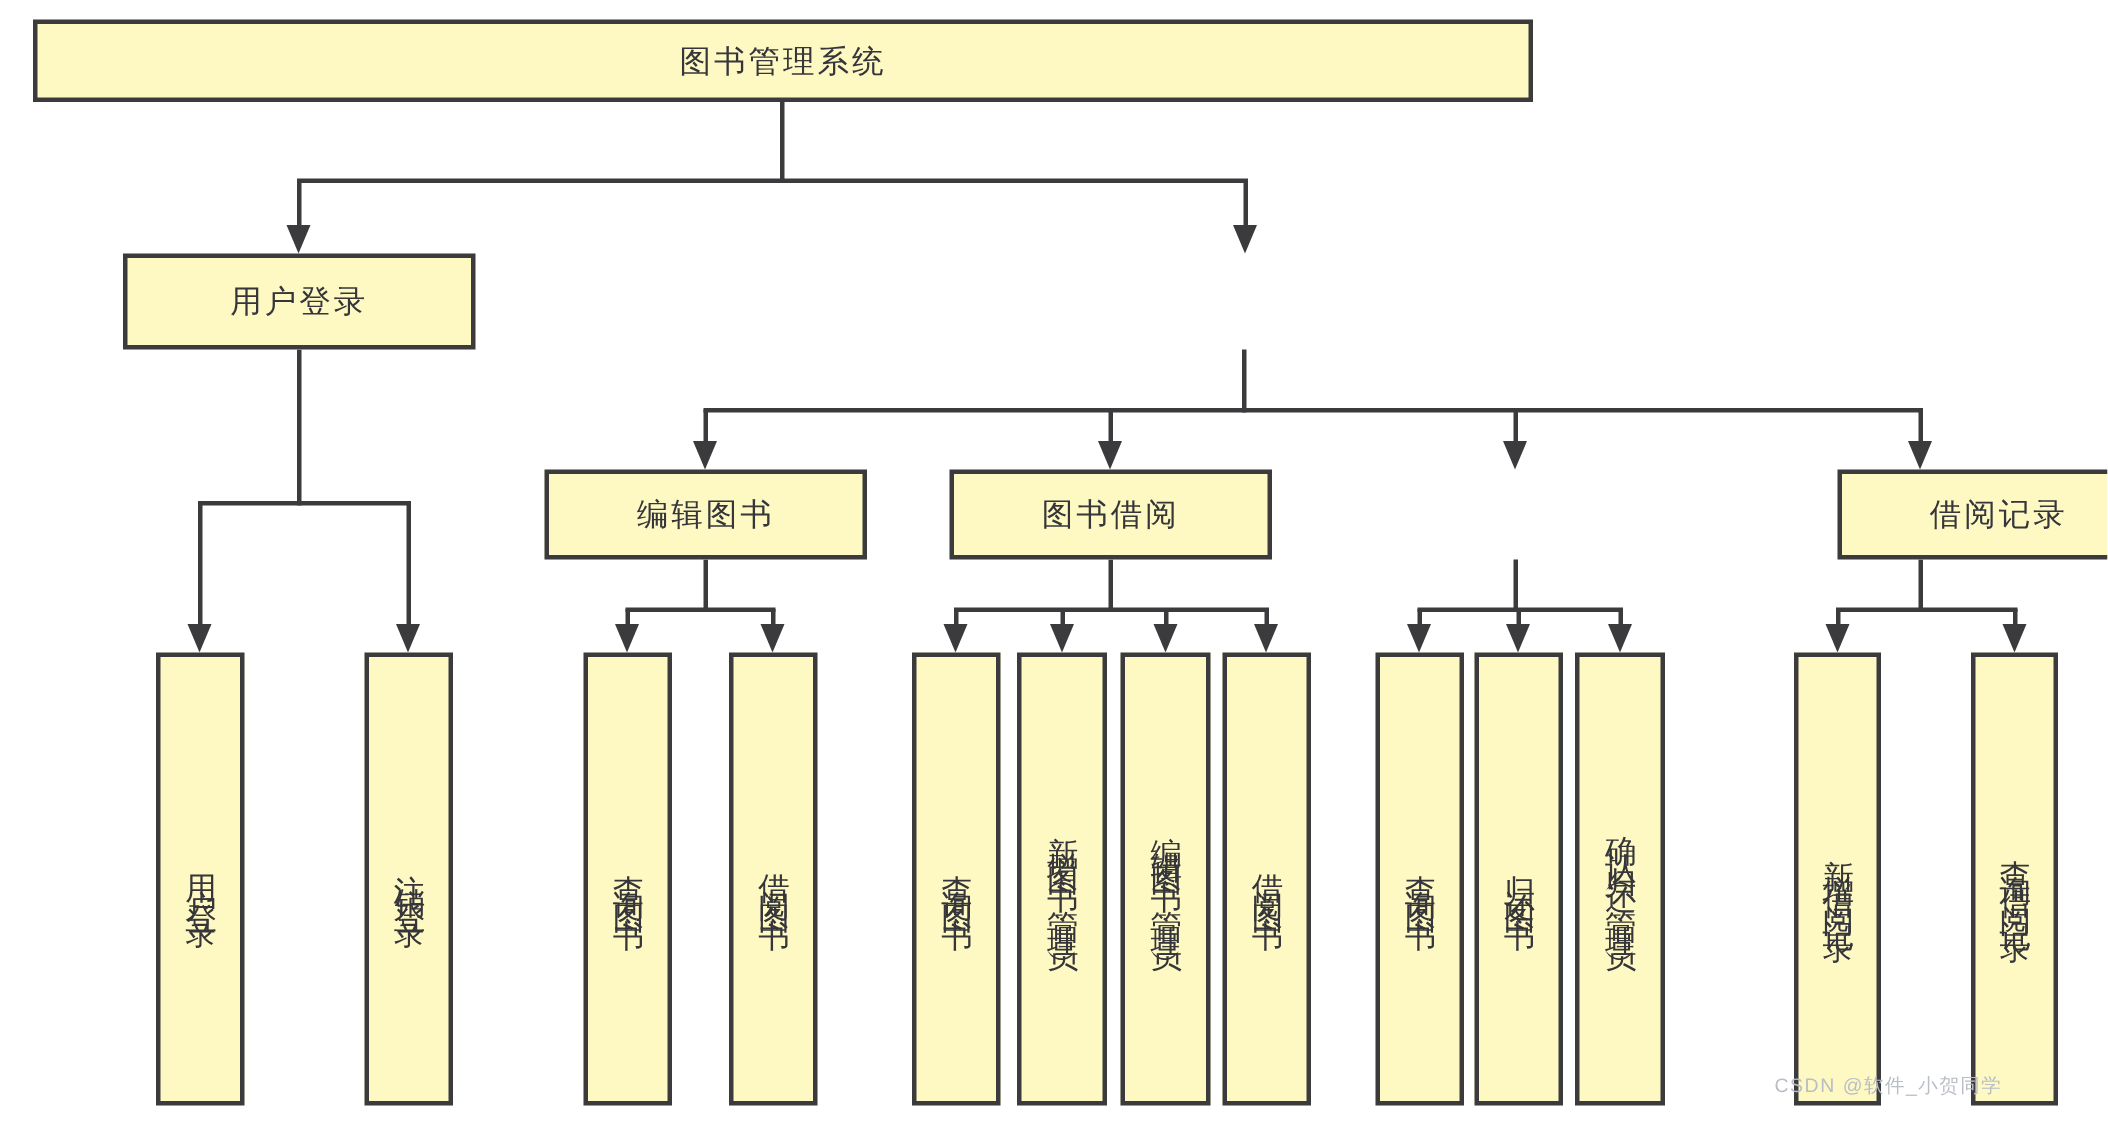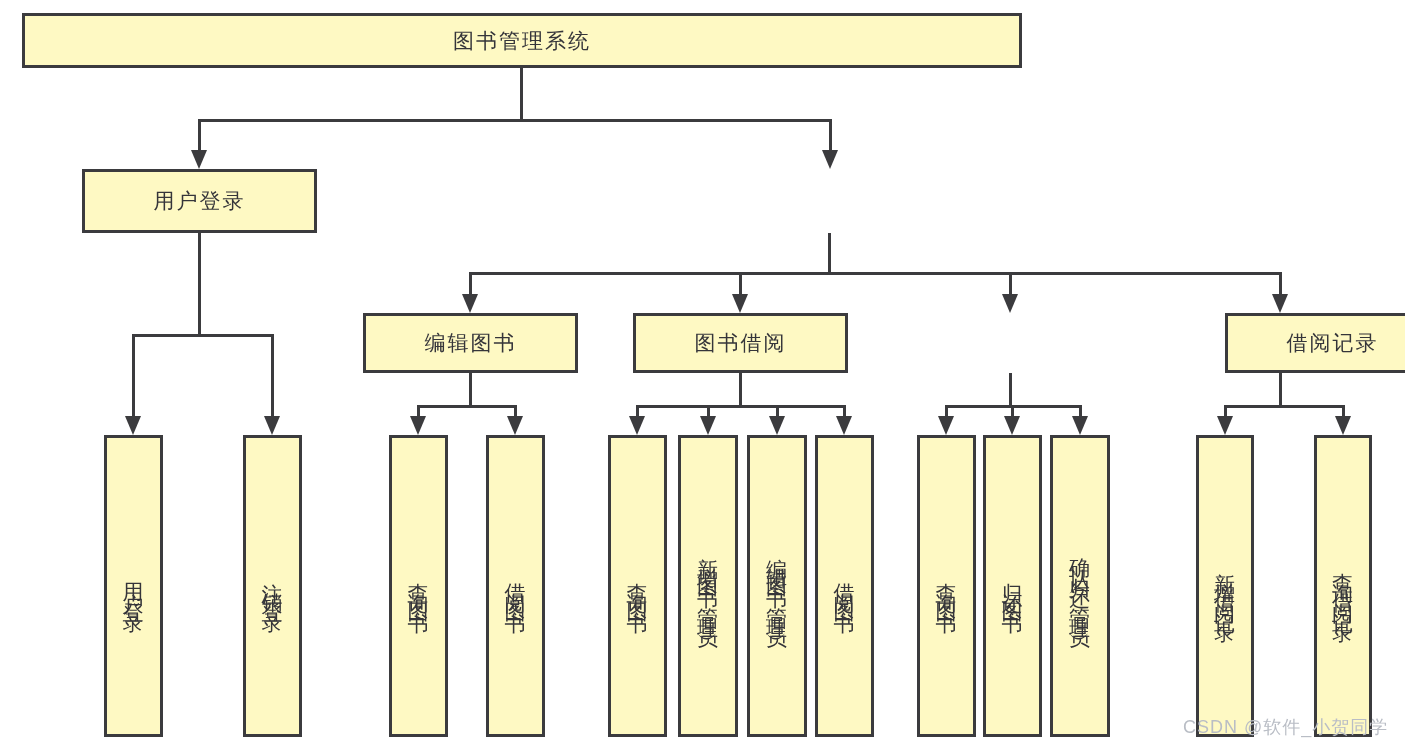--- a/index.html
+++ b/index.html
@@ -46,21 +46,21 @@
     height: 0;
     border-left: 8px solid transparent;
     border-right: 8px solid transparent;
     border-top: 19px solid #3b3b3e;
     z-index: 1;
   }
   .watermark {
     position: absolute;
     left: 1183px;
     top: 715px;
-    font-size: 18px;
+    font-size: 13px;
     color: #b9bdc5;
     z-index: 5;
     white-space: nowrap;
     letter-spacing: 1px;
   }
 </style>
 </head>
 <body>
 
 <div class="canvas">

